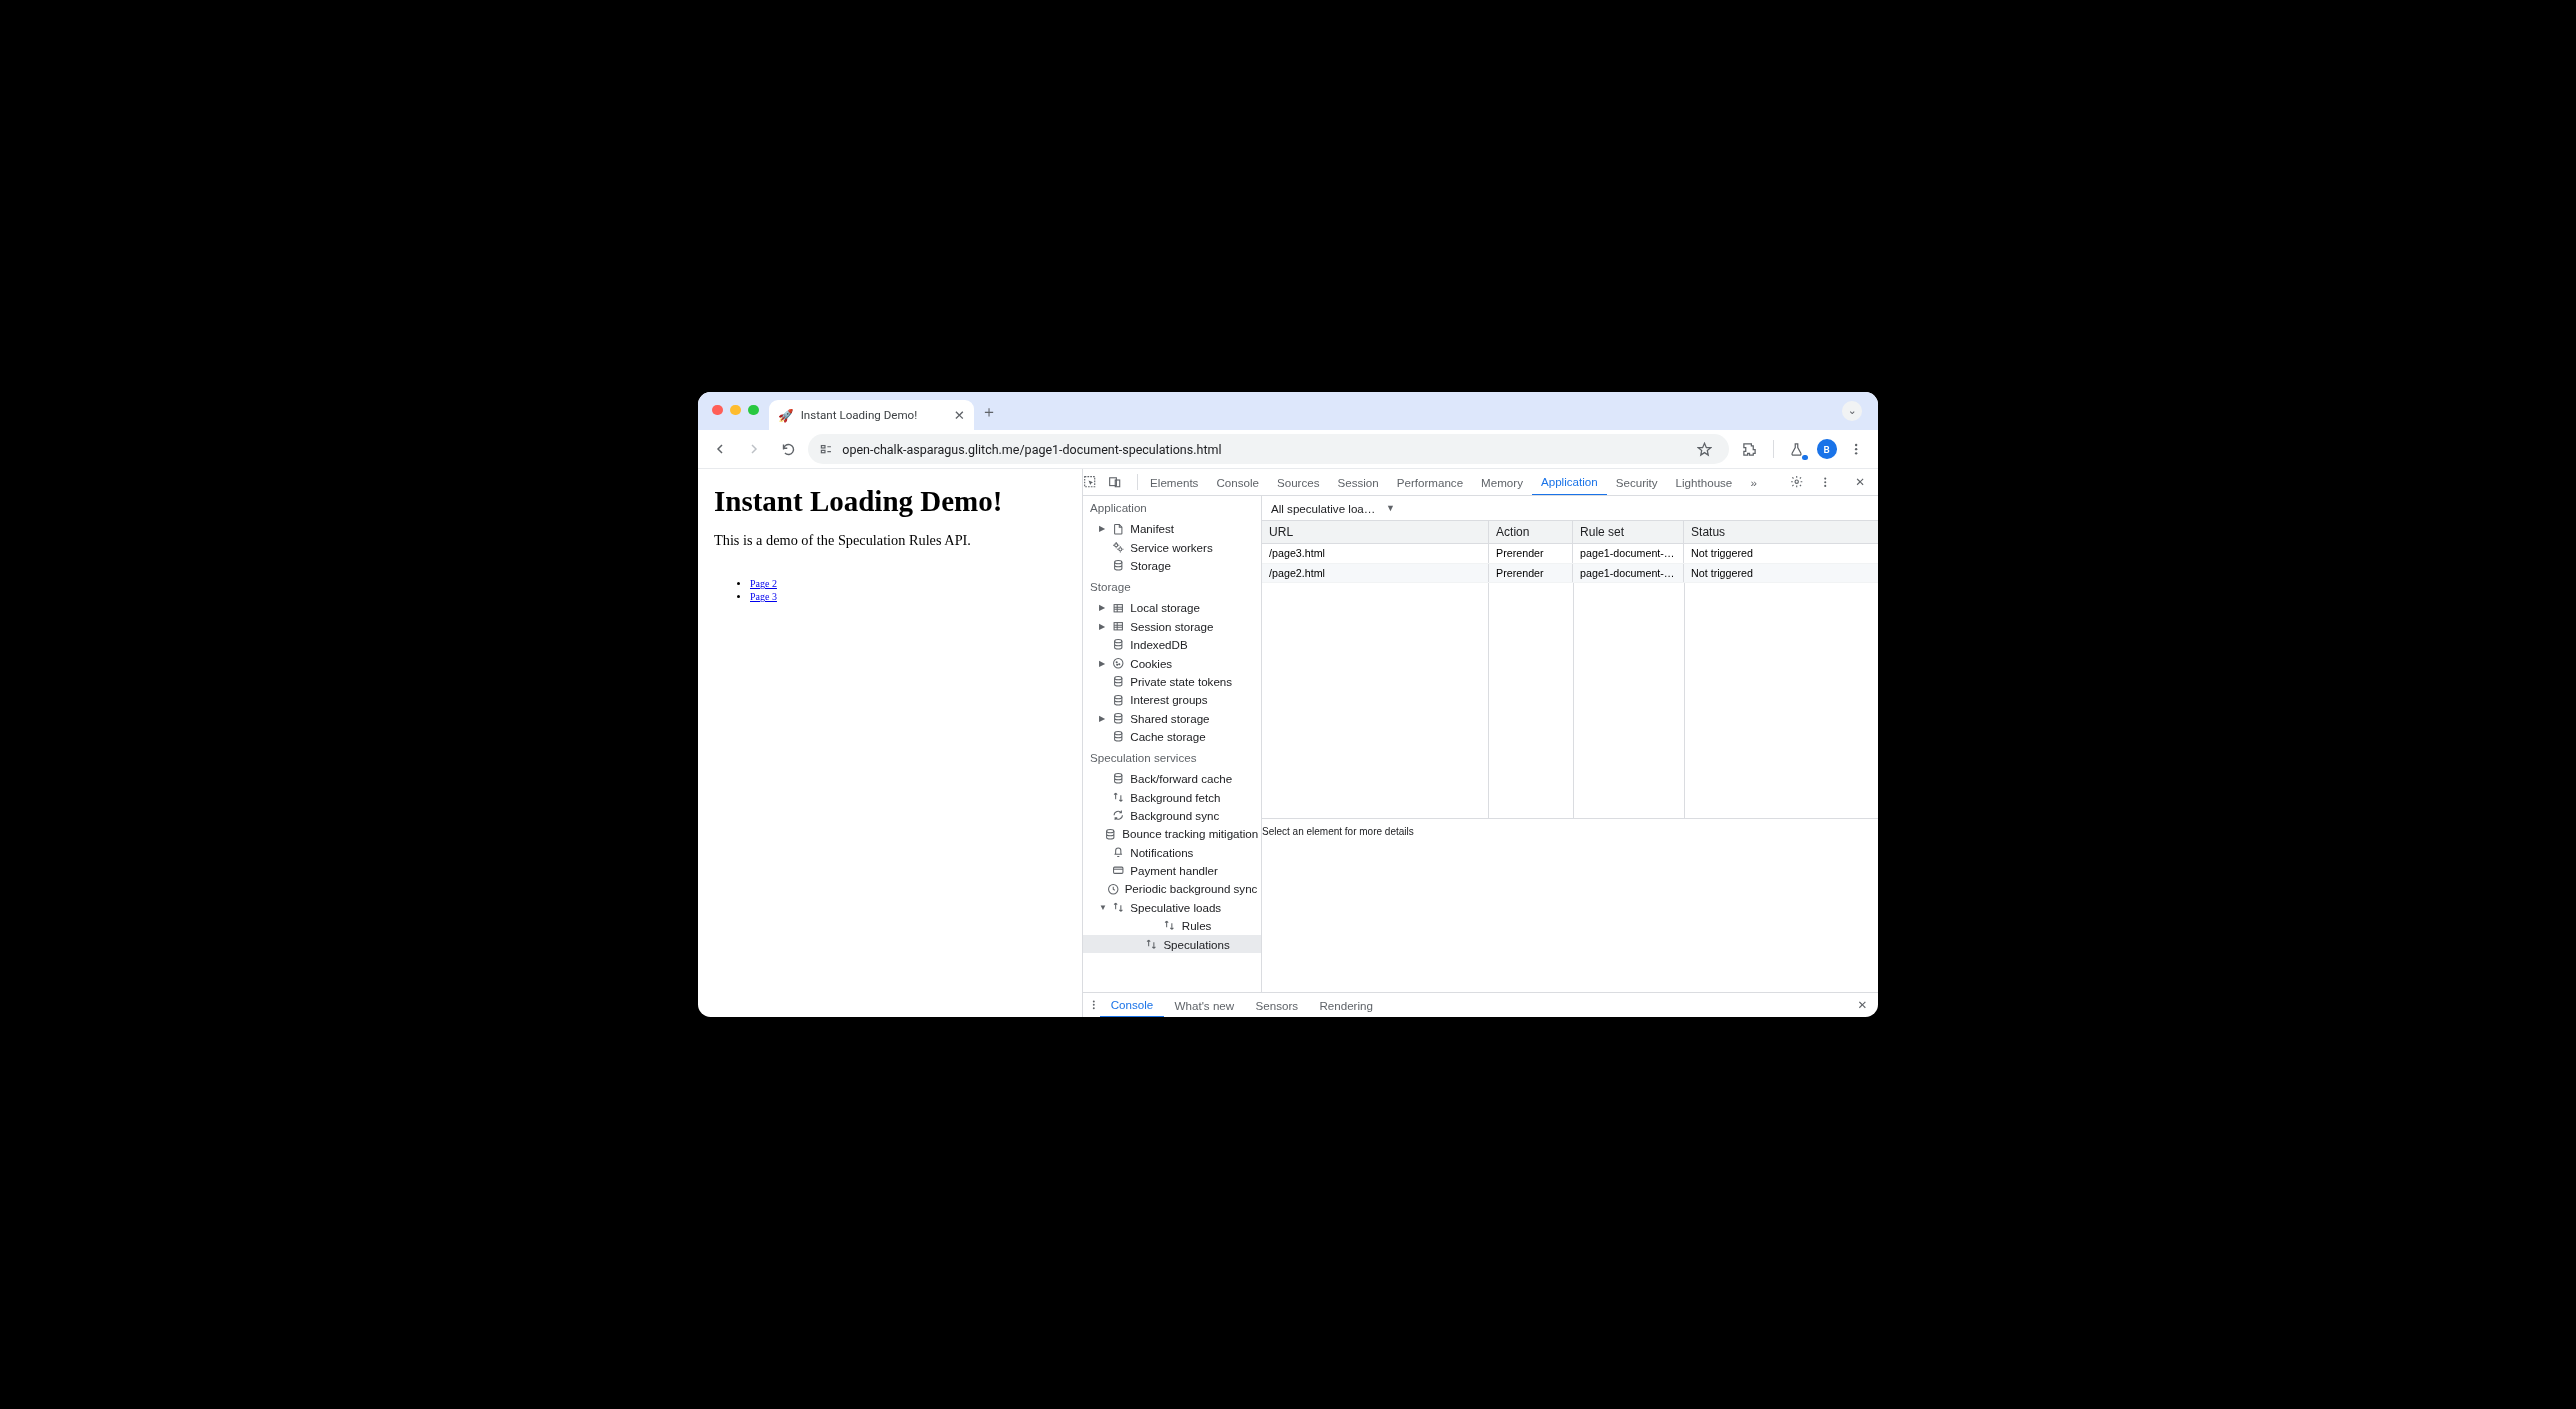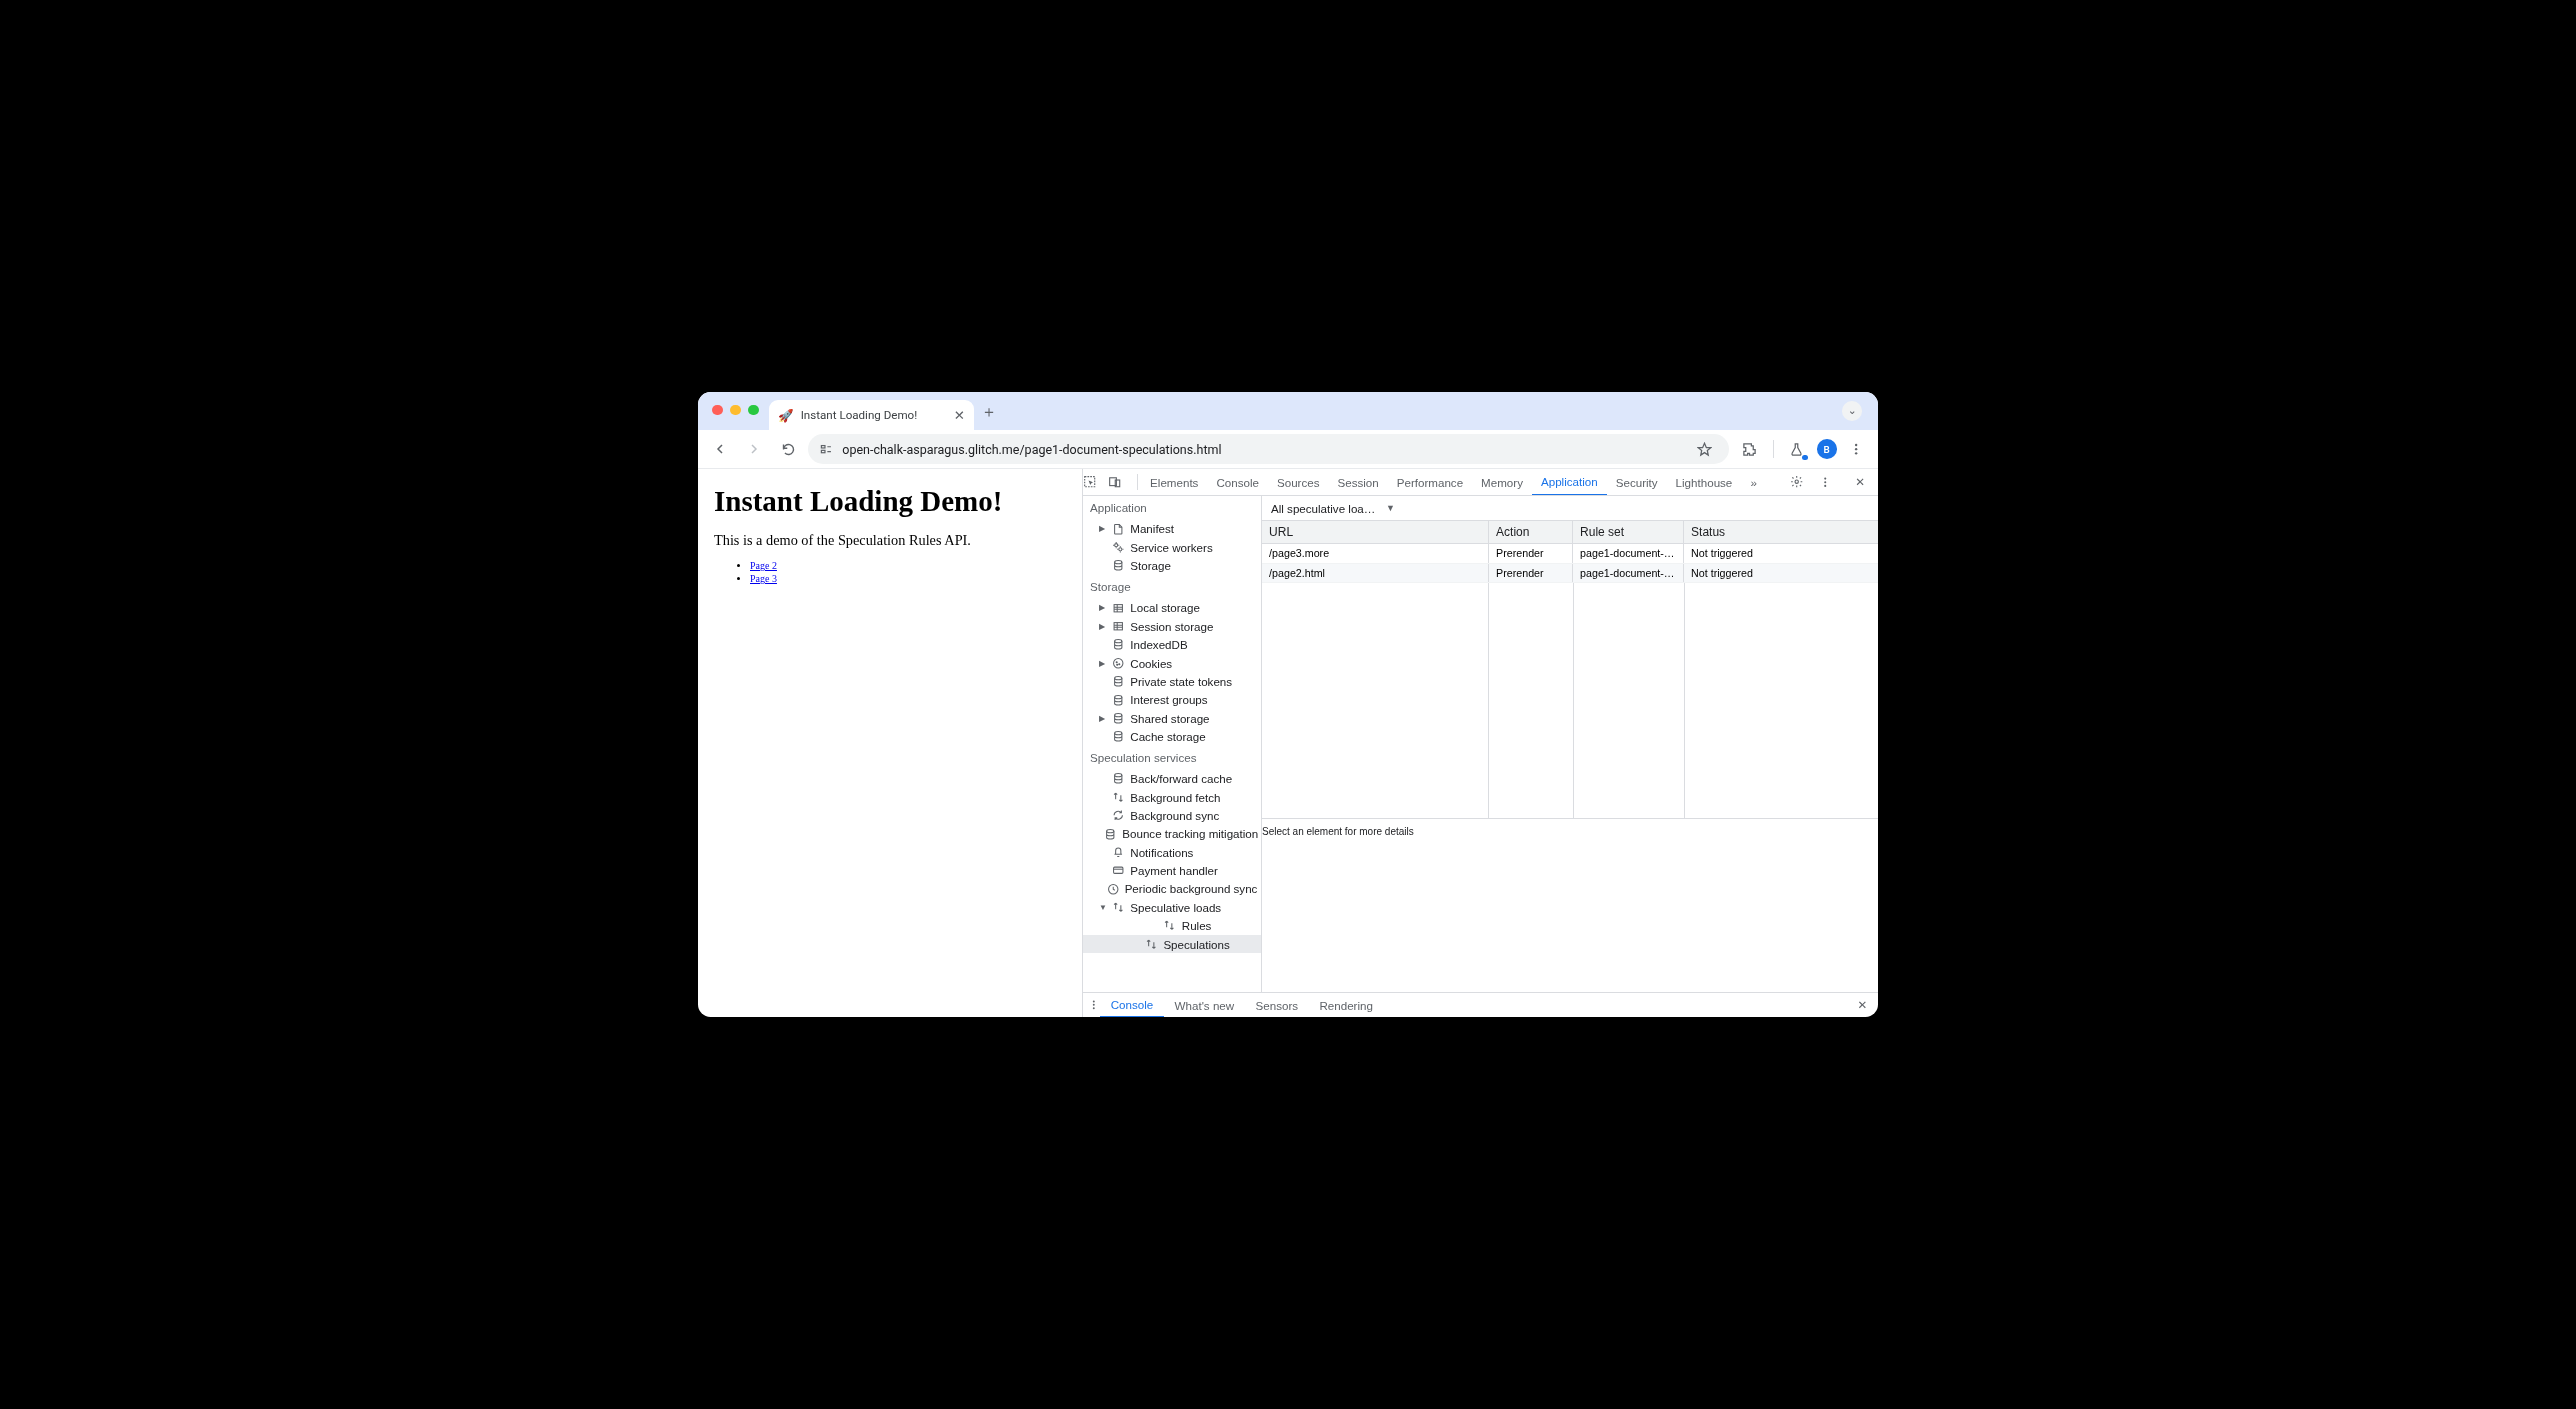--- a/index.html
+++ b/index.html
@@ -27,21 +27,21 @@
   .tbtn.disabled { color:#bdc1c6; cursor:default; }
   .urlbar { flex:1; height:30px; background:#f1f3f4; border-radius:15px; display:flex; align-items:center; padding:0 10.7px; gap:9px; font-size:12.5px; color:#202124; }
   .url-controls { margin-left:auto; display:flex; align-items:center; gap:3.6px;}
   .avatar { width:19.7px;height:19.7px;border-radius:50%;background:#1a73e8;color:#fff;display:flex;align-items:center;justify-content:center;font-size:9.8px;font-weight:600;}
   .divider { width:0.9px; height:18px; background:#dadce0; margin: 0 3.6px;}
 
   
   .content { flex:1; display:flex; overflow:hidden; }
   .page { width: 384px; padding: 16px; font-family: "Times New Roman", serif; color:#000; overflow:auto; }
   .page h1 { font-size: 29px; font-weight: bold; margin-bottom: 14.3px; }
-  .page p { font-size: 14.3px; margin-bottom: 11px; }
+  .page p { font-size: 14.3px; margin-bottom: 29px; }
   .page ul { padding-left: 36px; }
   .page li { font-size: 10px; margin-bottom: 1.8px; }
   .page a { color: #0000ee; text-decoration: underline; }
 
   
   .devtools { flex:1; display:flex; flex-direction:column; border-left: 0.9px solid #dadce0; font-family: -apple-system, sans-serif; }
   .dt-tabs { height: 27px; border-bottom: 0.9px solid #dadce0; display:flex; align-items:center; font-size:11.6px; color:#5f6368; }
   .dt-tabs .dt-ibtn { width: 25px; text-align:center; cursor:pointer; }
   .dt-tab { padding: 0 9px; height:100%; display:flex; align-items:center; cursor:pointer; }
   .dt-tab.active { color:#1a73e8; border-bottom: 1.8px solid #1a73e8; }
@@ -427,21 +427,21 @@
               <span class="dd">▼</span>
             </div>
             <div class="dt-table">
               <div class="dt-thead">
                 <div class="dt-th c-url">URL</div>
                 <div class="dt-th c-action">Action</div>
                 <div class="dt-th c-rule">Rule set</div>
                 <div class="dt-th c-status">Status</div>
               </div>
               <div class="dt-row">
-                <div class="dt-td c-url">/page3.more</div>
+                <div class="dt-td c-url">/page3.html</div>
                 <div class="dt-td c-action">Prerender</div>
                 <div class="dt-td c-rule">page1-document-…</div>
                 <div class="dt-td c-status">Not triggered</div>
               </div>
               <div class="dt-row alt">
                 <div class="dt-td c-url">/page2.html</div>
                 <div class="dt-td c-action">Prerender</div>
                 <div class="dt-td c-rule">page1-document-…</div>
                 <div class="dt-td c-status">Not triggered</div>
               </div>

